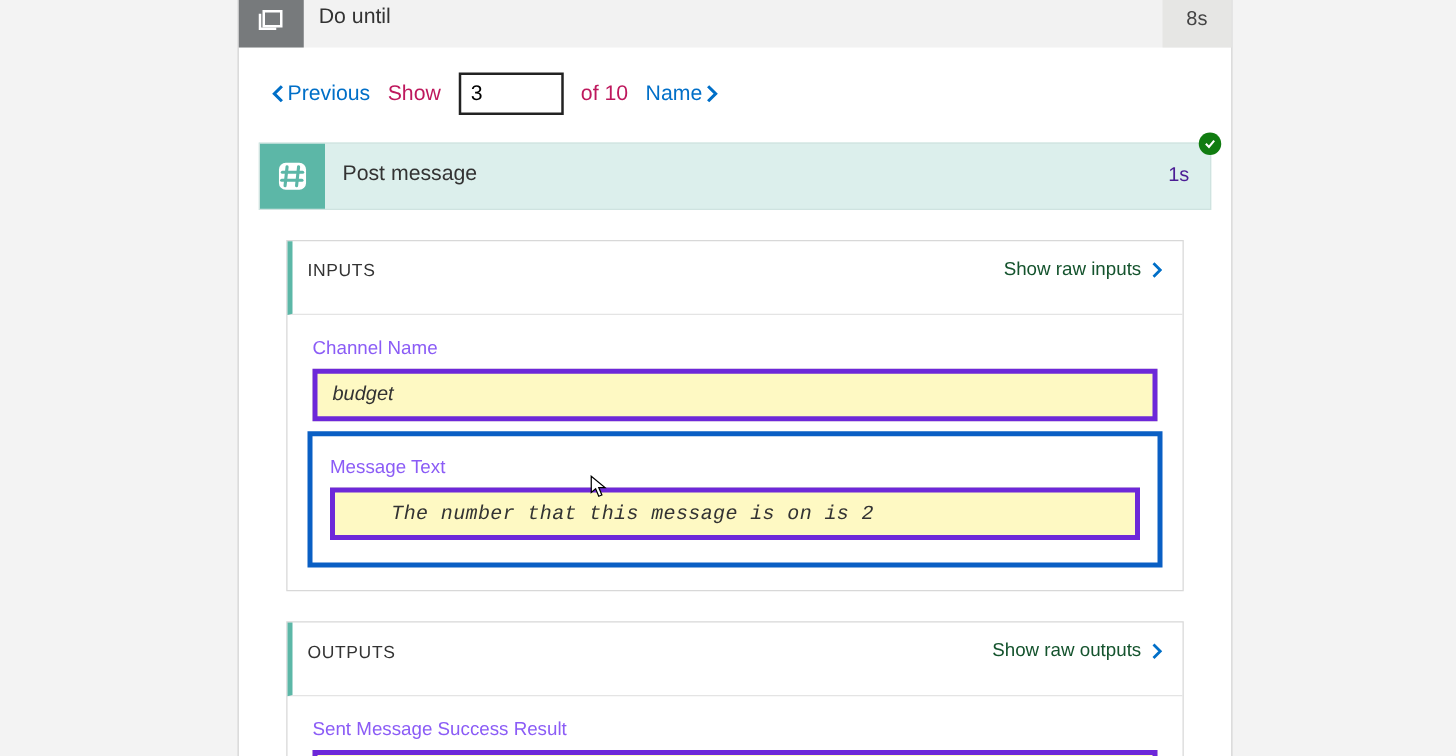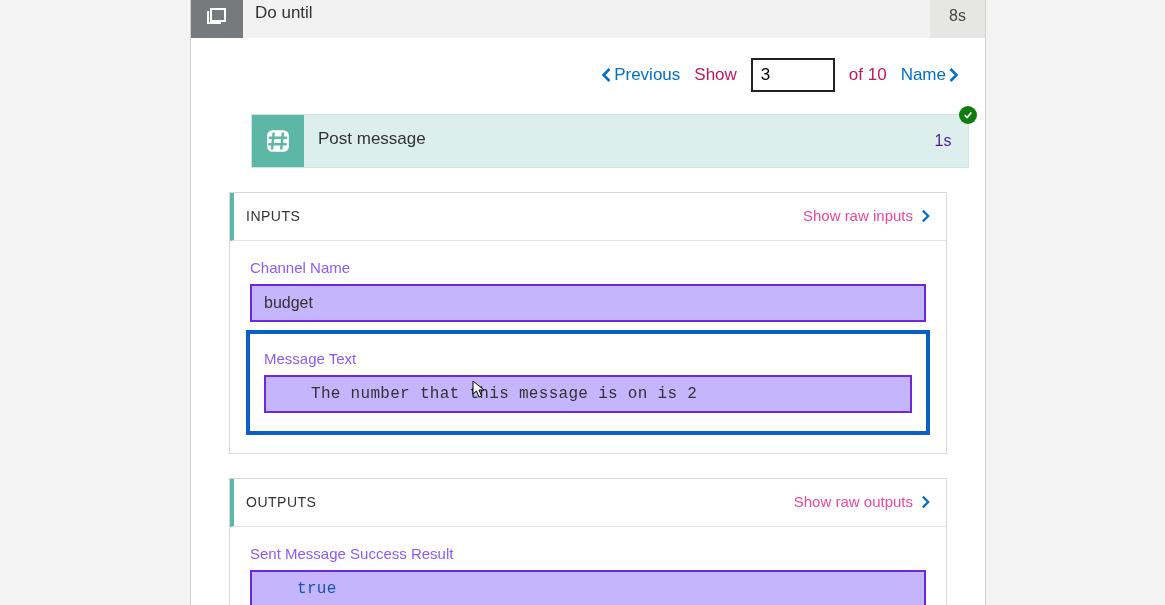--- a/index.html
+++ b/index.html
@@ -49,21 +49,20 @@
       background: #e6e6e4;
       display: flex;
       align-items: center;
       justify-content: center;
       font-size: 16px;
       color: #444;
     }
     .pager-row {
       display: flex;
       align-items: center;
-      justify-content: flex-end;
       padding: 20px 26px 14px 26px;
       gap: 14px;
       font-size: 17px;
     }
     .pager-prev, .pager-next {
       color: #006fc8;
       cursor: pointer;
       display: inline-flex;
       align-items: center;
       gap: 2px;
@@ -94,21 +93,20 @@
       align-items: center;
       justify-content: center;
       color: #fff;
       font-size: 11px;
     }
     .sub-action-header {
       display: flex;
       align-items: stretch;
       background: #dcefec;
       border: 1px solid #cfe3e0;
-      margin-left: 44px;
     }
     .sub-action-iconbox {
       width: 52px;
       height: 52px;
       background: #5cb7a7;
       display: flex;
       align-items: center;
       justify-content: center;
     }
     .sub-action-iconbox svg { width: 26px; height: 26px; }
@@ -130,52 +128,53 @@
       padding: 24px 38px 0 38px;
     }
     .panel {
       border: 1px solid #d8d8d8;
       margin-bottom: 24px;
     }
     .panel-head {
       display: flex;
       align-items: center;
       justify-content: space-between;
-      padding: 14px 16px 16px 12px;
+      padding: 14px 16px 27px 12px;
       border-bottom: 1px solid #e4e4e4;
       border-left: 4px solid #5cb7a7;
     }
     .panel-head-title {
       font-size: 14px;
       letter-spacing: 0.5px;
       color: #333;
     }
     .panel-head-link {
-      color: #ec4899;
+      color: #14532d;
       font-size: 15px;
       display: inline-flex;
       align-items: center;
       gap: 8px;
       cursor: pointer;
     }
     .panel-head-link svg { width: 9px; height: 14px; }
     .panel-body {
       padding: 18px 20px 18px 20px;
     }
     .field-label {
       font-size: 15px;
       color: #8b5cf6;
       margin-bottom: 8px;
     }
     .field-box {
-      border: 2px solid #6d28d9;
+      border: 4px solid #6d28d9;
       padding: 8px 12px;
       font-size: 16px;
       color: #333;
-      background: #c4b5fd;
+      background: #fef9c3;
+      font-style: italic;
     }
     .field-mono {
       font-family: Consolas, "Courier New", monospace;
       font-size: 16px;
       letter-spacing: 0.3px;
       padding-left: 45px;
     }
     .field-blue { color: #1557b0; }
     .highlight-frame {
       border: 4px solid #0a5fc4;

